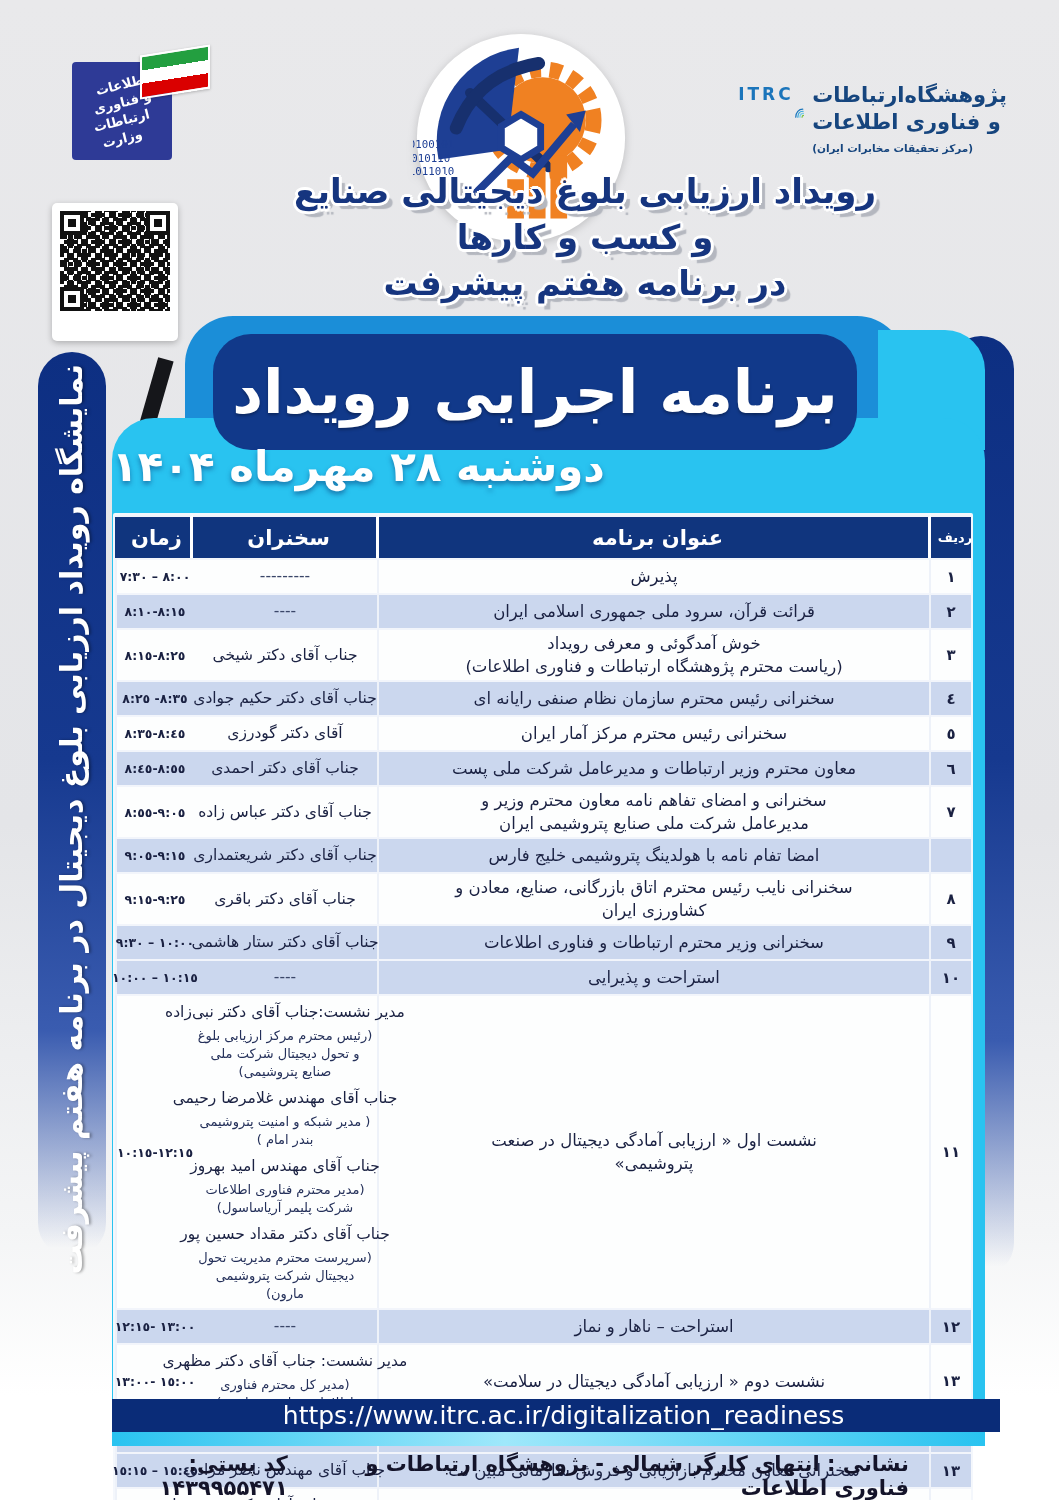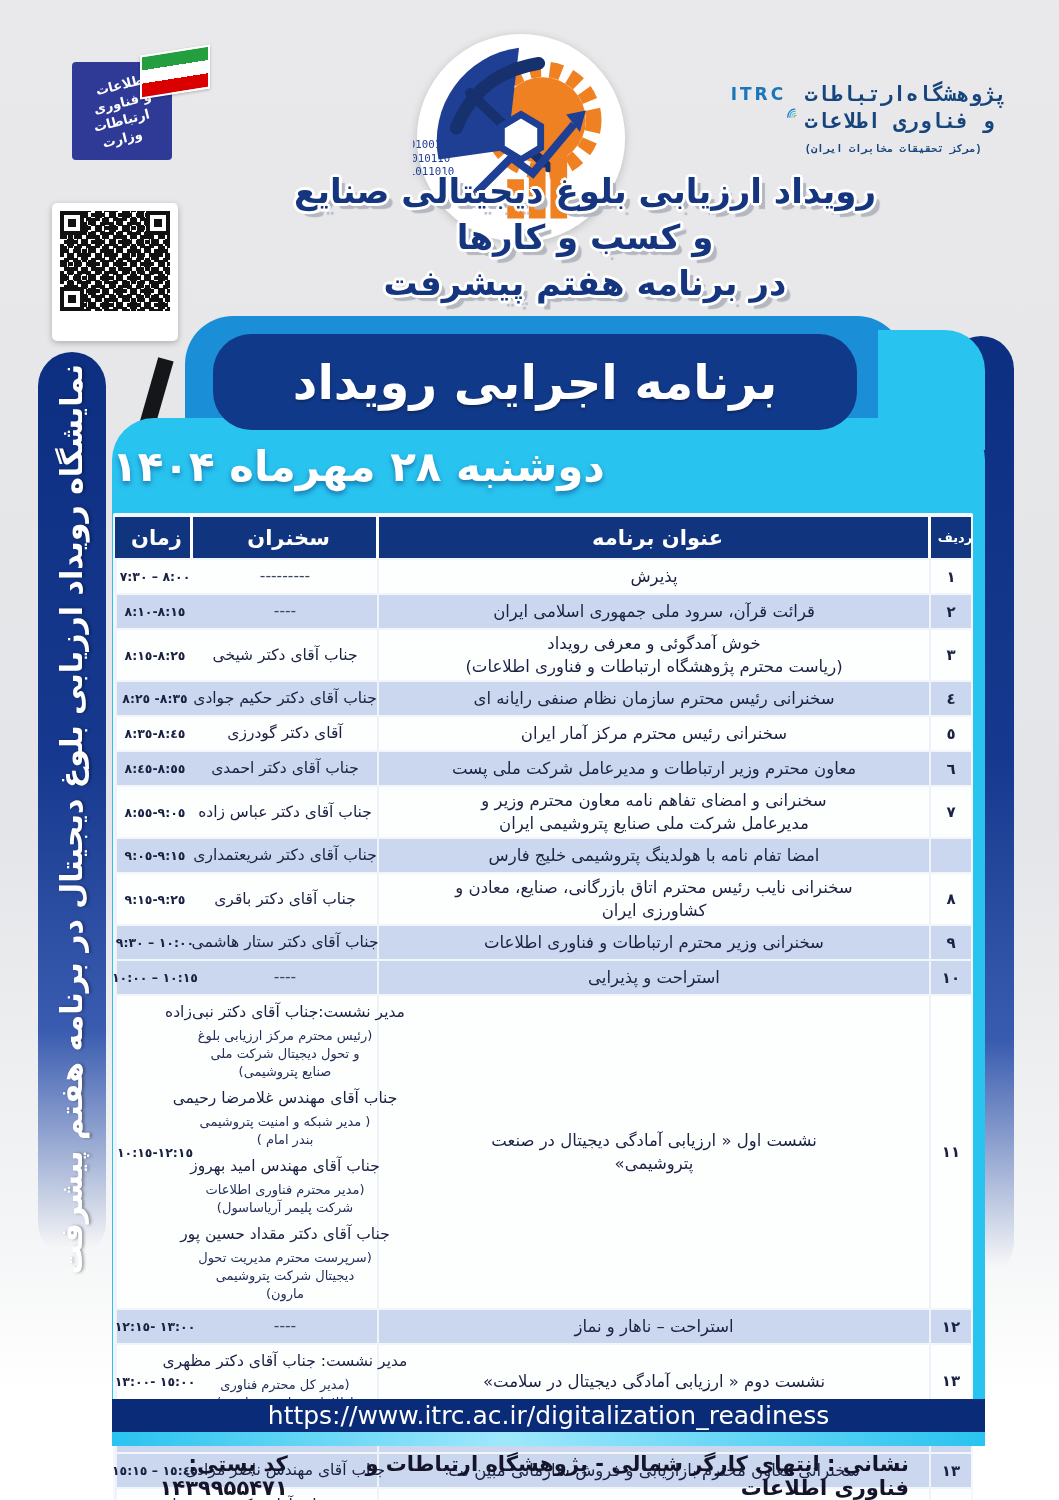--- a/index.html
+++ b/index.html
@@ -11,21 +11,21 @@
   
   .ministry-logo{position:absolute;left:72px;top:62px;width:100px;height:98px;background:#2e3a96;border-radius:4px;
     display:flex;flex-direction:column;justify-content:center;align-items:center;gap:1px;z-index:3;}
   .ministry-logo div{color:#fff;font-size:13px;font-weight:bold;transform:rotate(-14deg);line-height:17px;white-space:nowrap;}
   .iran-flag{position:absolute;left:140px;top:50px;width:66px;height:40px;z-index:4;transform:skewY(-9deg);
     background:linear-gradient(180deg,#239f40 0 33%,#ffffff 33% 66%,#da0000 66% 100%);
     border:2px solid #fff;box-shadow:0 1px 3px rgba(0,0,0,.25);}
   .event-logo{position:absolute;left:413px;top:30px;width:216px;height:216px;z-index:3;}
   .event-logo svg{filter:drop-shadow(0 2px 4px rgba(0,0,0,.18));}
   .itrc-logo{position:absolute;left:757px;top:82px;width:250px;display:flex;flex-direction:row;gap:8px;align-items:flex-start;z-index:3;}
-  .itrc-text{flex:1;text-align:left;direction:rtl;font-family:Liberation Mono, monospace;}
+  .itrc-text{flex:1;text-align:left;direction:rtl;}
   .itrc-text .big{font-size:21px;font-weight:bold;color:#16457e;line-height:27px;text-align:left;}
   .itrc-sub{font-size:10.5px;font-weight:bold;color:#16457e;margin-top:6px;text-align:left;}
   .itrc-mark{width:66px;display:flex;align-items:flex-start;}
   .itrc-abbr{font-size:17px;font-weight:bold;color:#1b75bb;letter-spacing:3px;margin-top:2px;font-family:"DejaVu Sans",sans-serif;}
   
   .main-title{position:absolute;left:180px;top:168px;width:810px;text-align:center;z-index:3;
     font-weight:bold;font-size:34px;line-height:46px;color:#16357f;
     text-shadow:-2px -2px 0 #fff,2px -2px 0 #fff,-2px 2px 0 #fff,2px 2px 0 #fff,0 3px 0 #fff,0 -3px 0 #fff,3px 0 0 #fff,-3px 0 0 #fff,6px 6px 1px #b4b7bf;}
   
   .qr-card{position:absolute;left:52px;top:203px;width:110px;height:122px;background:#fff;border-radius:5px;
@@ -44,22 +44,22 @@
   .strip-left .vtext{position:absolute;left:-406px;top:422px;width:880px;height:60px;line-height:60px;
     transform:rotate(-90deg);text-align:center;color:#fff;font-size:30px;font-weight:bold;white-space:nowrap;
     text-shadow:0 2px 3px rgba(0,0,0,.35);}
   .strip-right{position:absolute;left:948px;top:336px;width:66px;height:940px;border-radius:36px;z-index:1;
     background:linear-gradient(180deg,#0d2f82 0%,#16398f 45%,#3a5cb0 75%,rgba(90,115,180,0) 99%);}
   .black-wedge{position:absolute;left:148px;top:358px;width:16px;height:72px;background:#15161a;transform:rotate(16deg);z-index:1;}
   
   .tab-back{position:absolute;left:185px;top:316px;width:720px;height:118px;background:#1b8ed8;border-radius:48px 48px 0 0;z-index:2;}
   .cyan-corner{position:absolute;left:878px;top:330px;width:107px;height:120px;background:#29c3f0;border-radius:0 40px 0 0;z-index:2;}
   .cyan-panel{position:absolute;left:112px;top:418px;width:873px;height:1028px;background:#29c3f0;border-radius:42px 42px 0 0;z-index:3;}
-  .banner{position:absolute;left:213px;top:334px;width:644px;height:96px;background:#11398a;border-radius:38px;z-index:4;
-    display:flex;align-items:center;justify-content:center;color:#fff;font-size:48px;font-weight:bold;
+  .banner{position:absolute;left:213px;top:334px;width:644px;height:116px;background:#11398a;border-radius:38px;z-index:4;
+    display:flex;align-items:center;justify-content:center;color:#fff;font-size:60px;font-weight:bold;
     text-shadow:0 2px 3px rgba(0,0,0,.3);}
   .event-date{position:absolute;left:112px;top:442px;width:873px;text-align:left;z-index:4;
     color:#fff;font-size:42px;font-weight:bold;text-shadow:0 3px 5px rgba(10,60,120,.55);}
   
   .schedule{position:absolute;left:113px;top:513px;width:856px;z-index:4;border:2px solid #f4f7fc;border-radius:2px;}
   .trow,.thead{display:grid;grid-template-columns:40px 1fr 186px 78px;direction:rtl;}
   .thead{background:#10357e;color:#fff;}
   .thead .cell{display:flex;align-items:center;justify-content:center;height:43px;
     font-weight:bold;font-size:21px;border-inline-start:3px solid #fff;padding-left:12px;}
   .thead .cell:first-child{border-inline-start:none;font-size:13px;}
@@ -69,21 +69,21 @@
     border-inline-start:2px solid #eef2f9;border-top:2px solid #f2f5fb;padding:2px 4px;box-sizing:border-box;min-height:28px;}
   .trow .cell:first-child{border-inline-start:none;}
   .c-no{font-size:15px;font-weight:bold;}
   .p-line{font-size:16.5px;font-weight:normal;line-height:23px;text-align:center;}
   .s-bold{font-size:15.5px;font-weight:normal;line-height:29px;text-align:center;white-space:nowrap;}
   .s-sub{font-size:13px;line-height:18px;text-align:center;color:#24305a;margin-bottom:3px;}
   .c-time{font-size:12.5px;font-weight:bold;direction:ltr;white-space:nowrap;letter-spacing:-0.2px;}
   .dash{font-weight:normal;color:#3a4668;}
   
   .url-bar{position:absolute;left:112px;top:1399px;width:873px;height:33px;background:#0a2c78;z-index:5;
-    display:flex;align-items:center;justify-content:center;color:#fff;font-size:25px;direction:ltr;}
+    display:flex;align-items:center;justify-content:center;color:#fff;font-size:25px;direction:ltr;padding-left:15px;}
   .cyan-strip{position:absolute;left:112px;top:1432px;width:873px;height:14px;z-index:5;
     background:linear-gradient(90deg,#29c3f0 0%,#9fe8fb 45%,#29c3f0 100%);}
   .footer-line{position:absolute;left:85px;right:150px;top:1452px;display:flex;justify-content:space-between;
     align-items:center;z-index:5;font-size:21px;font-weight:bold;color:#14142a;direction:rtl;}
 </style>
 </head>
 <body>
 
 <div class="poster">
 

